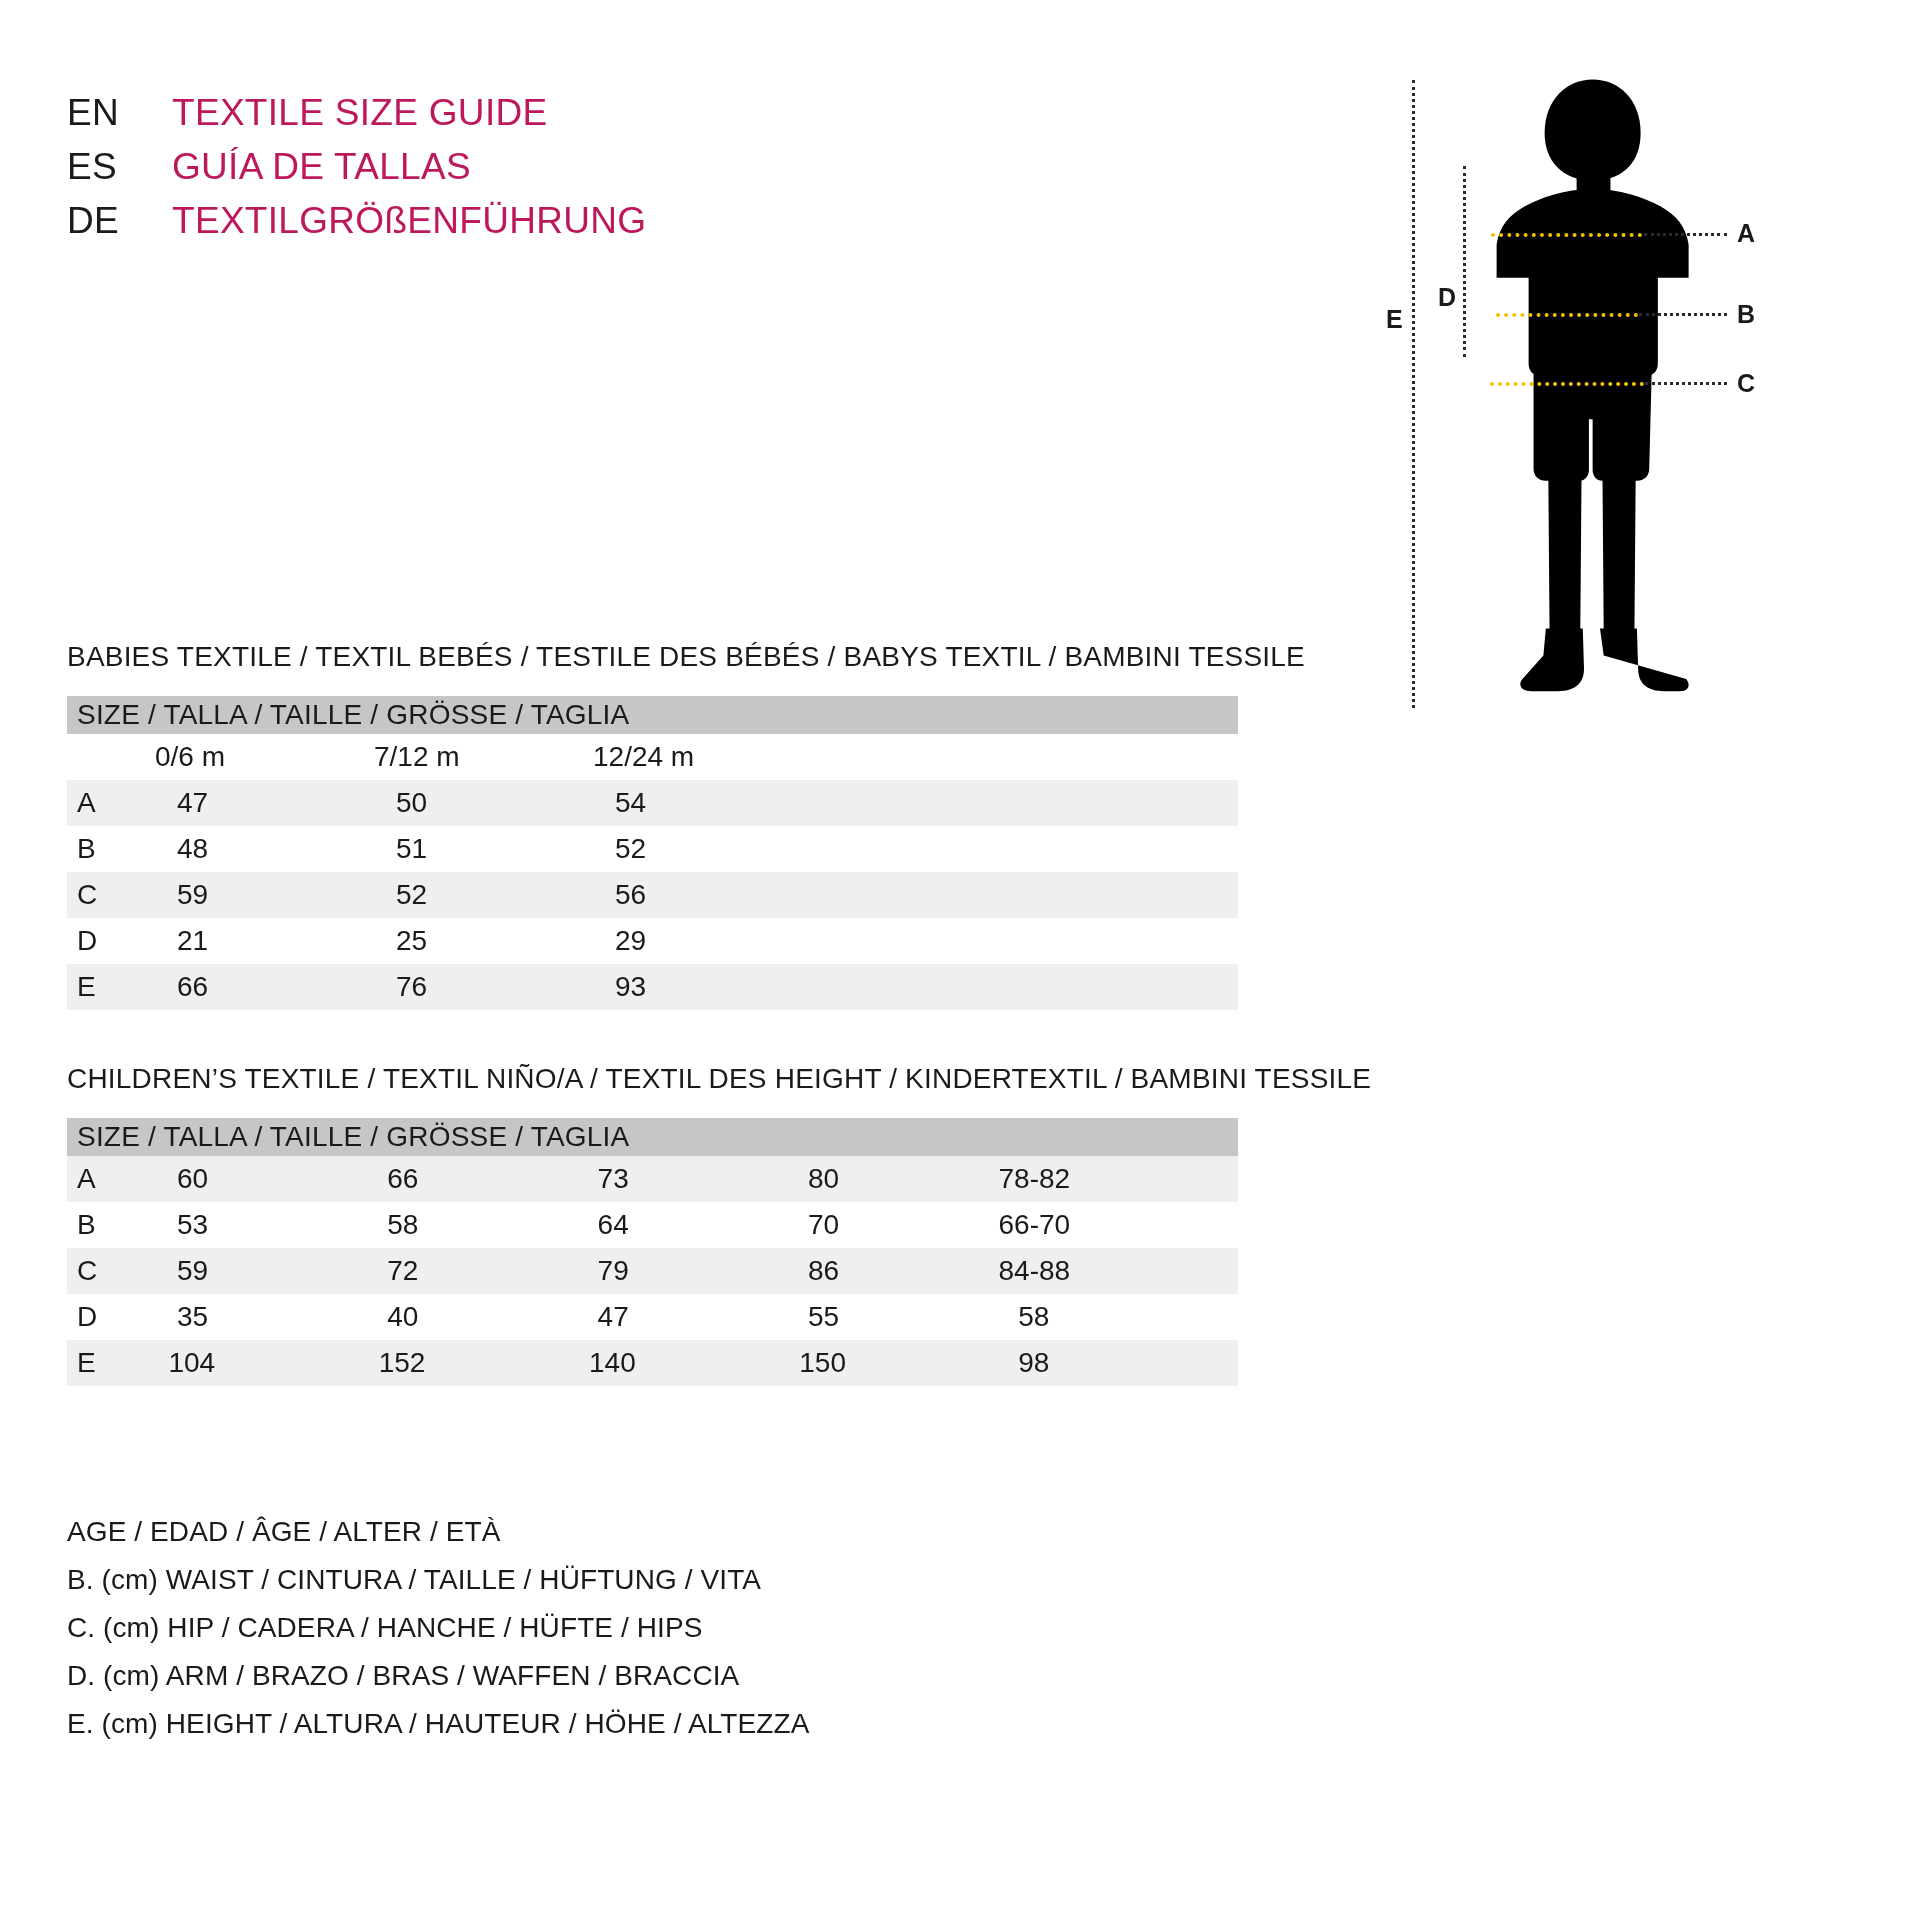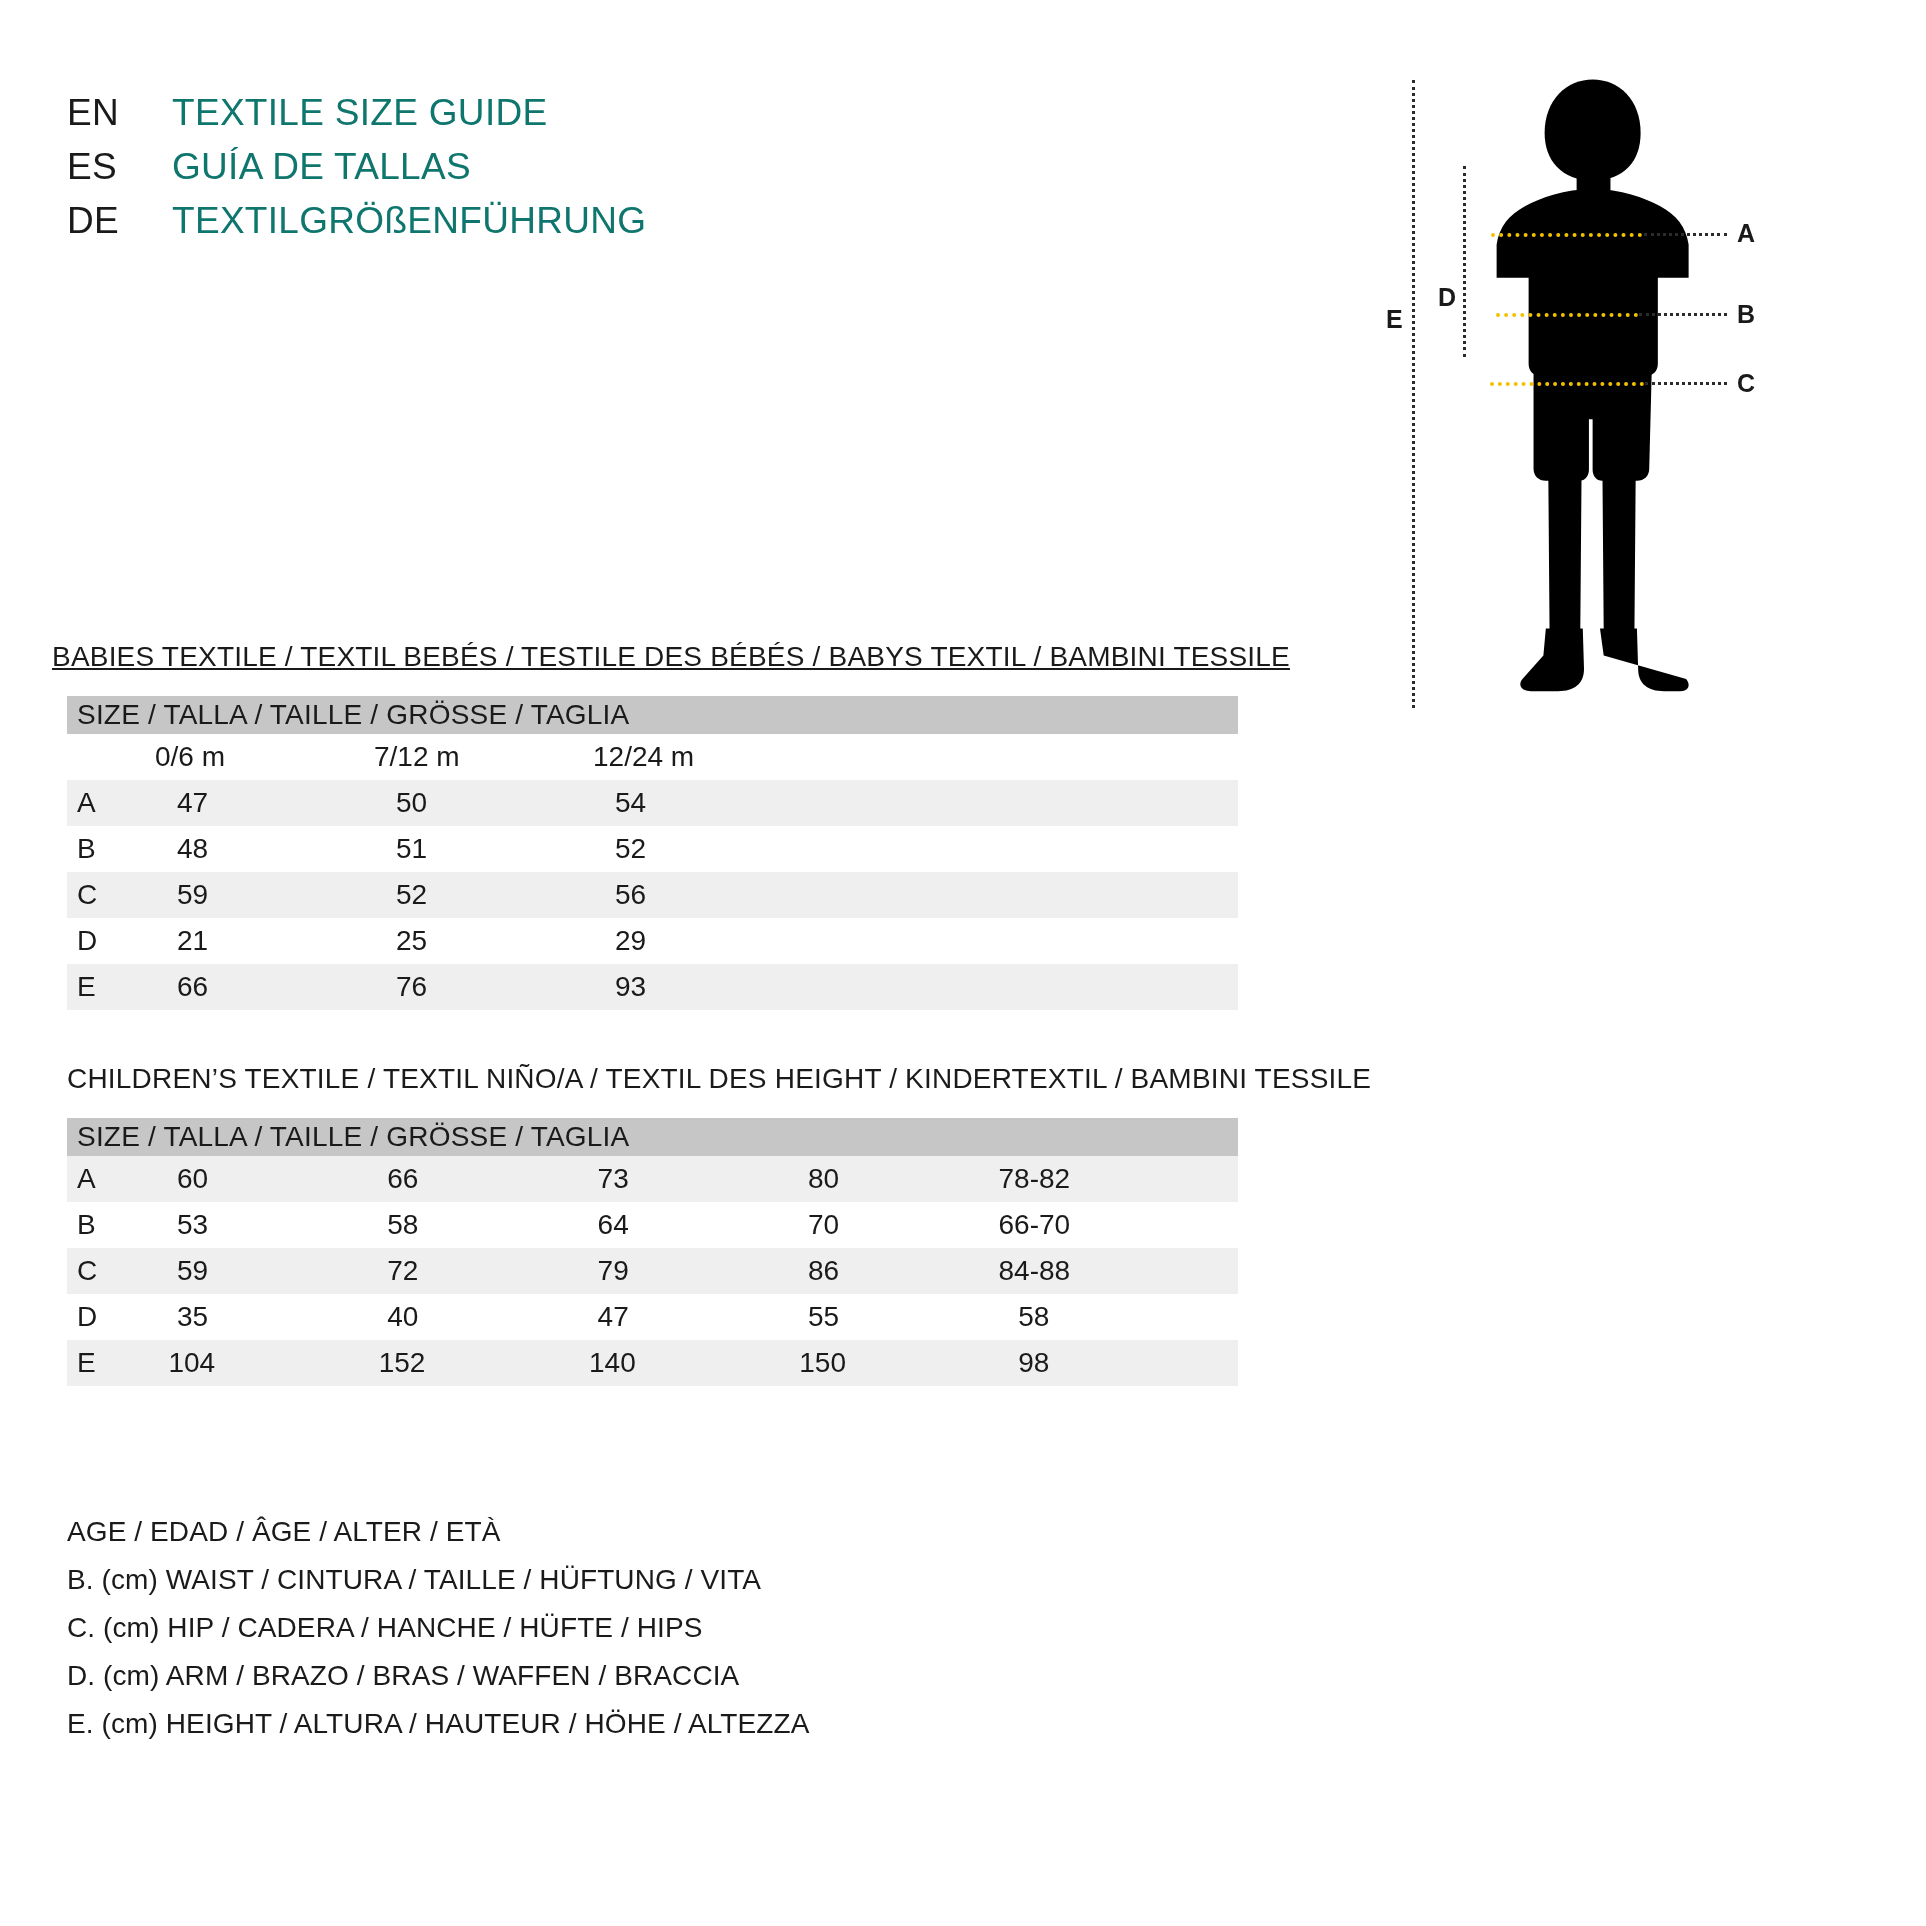--- a/index.html
+++ b/index.html
@@ -30,21 +30,21 @@
   }
   .lang-code {
     width: 105px;
     font-size: 37px;
     letter-spacing: 0.3px;
     color: #1a1a1a;
   }
   .lang-title {
     font-size: 37px;
     letter-spacing: 0.3px;
-    color: #0f766e;
+    color: #be185d;
     white-space: nowrap;
   }
 
   
   #figure-panel {
     position: absolute;
     left: 1386px;
     top: 74px;
     width: 468px;
     height: 678px;
@@ -192,21 +192,21 @@
 
   <div class="fig-hdash" style="left: 258px; top: 159px; width: 83px;"></div>
   <div class="fig-hdash" style="left: 253px; top: 239px; width: 88px;"></div>
   <div class="fig-hdash" style="left: 259px; top: 308px; width: 82px;"></div>
 
   <span class="fig-letter" style="left: 351px; top: 145px;">A</span>
   <span class="fig-letter" style="left: 351px; top: 226px;">B</span>
   <span class="fig-letter" style="left: 351px; top: 295px;">C</span>
 </div>
 
-<div class="section-caption" style="left: 52px; top: 641px; text-decoration: underline;">BABIES TEXTILE / TEXTIL BEBÉS / TESTILE DES BÉBÉS / BABYS TEXTIL / BAMBINI TESSILE</div>
+<div class="section-caption" style="left: 67px; top: 641px;">BABIES TEXTILE / TEXTIL BEBÉS / TESTILE DES BÉBÉS / BABYS TEXTIL / BAMBINI TESSILE</div>
 
 <table class="size-table" style="left: 67px; top: 696px; width: 1171px;">
   <tbody>
       <tr class="tbl-head-row">
     <td colspan="6">SIZE / TALLA / TAILLE / GRÖSSE / TAGLIA</td>
   </tr>
   <tr class="tbl-sizes-row">
     <td class="col-label"></td>
     <td style="width:209px">0/6 m</td>
     <td style="width:209px">7/12 m</td>

